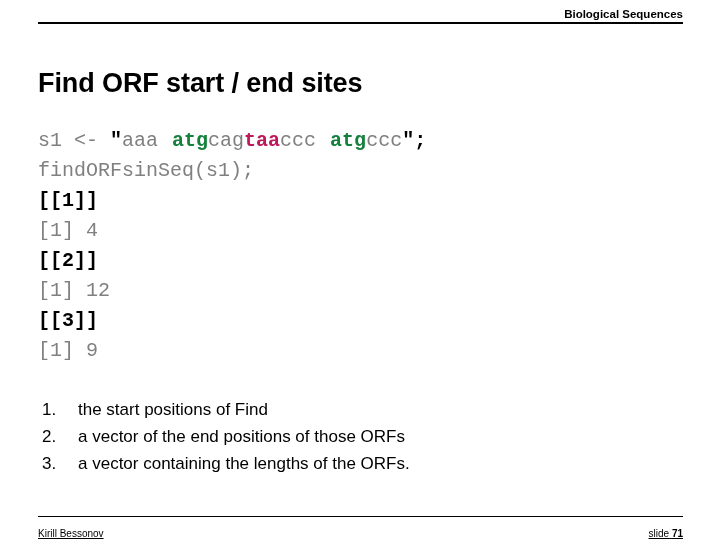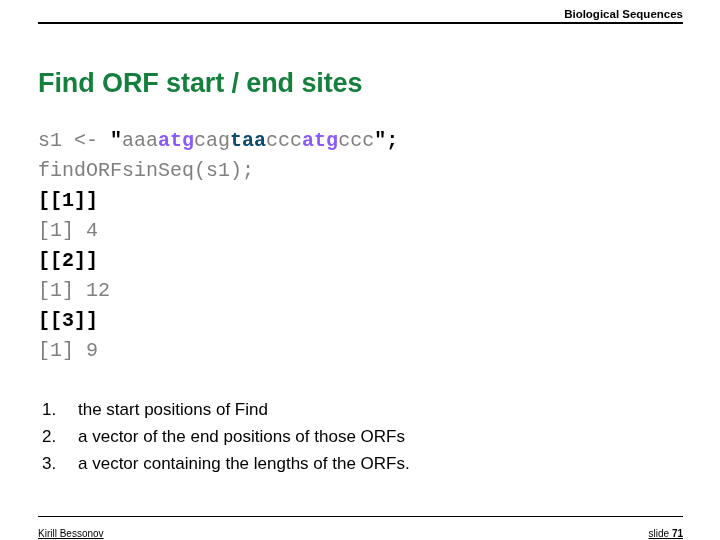--- a/index.html
+++ b/index.html
@@ -41,41 +41,41 @@
 
   
   .slide-title {
     position: absolute;
     left: 38px;
     top: 48px;
     width: 650px;
     font-size: 27px;
     font-weight: bold;
     line-height: 34px;
-    color: #15803d;
+    color: #000000;
     letter-spacing: -0.1px;
   }
 
   
   .code-block {
     position: absolute;
     left: 38px;
     top: 126px;
     width: 620px;
     font-family: "Liberation Mono", "DejaVu Sans Mono", monospace;
     font-size: 20px;
     line-height: 30px;
     color: #7f7f7f;
     white-space: pre;
   }
   .code-line { white-space: pre; }
   .tok-plain  { color: #808080; }
   .tok-strong { color: #000000; font-weight: bold; }
-  .tok-start  { color: #8b5cf6; font-weight: bold; }
-  .tok-stop   { color: #0c4a6e; font-weight: bold; }
+  .tok-start  { color: #15803d; font-weight: bold; margin-left: 14px; }
+  .tok-stop   { color: #be185d; font-weight: bold; }
 
   
   .bullet-list {
     position: absolute;
     left: 38px;
     top: 396px;
     width: 640px;
     font-size: 17px;
     line-height: 27px;
     color: #000000;

